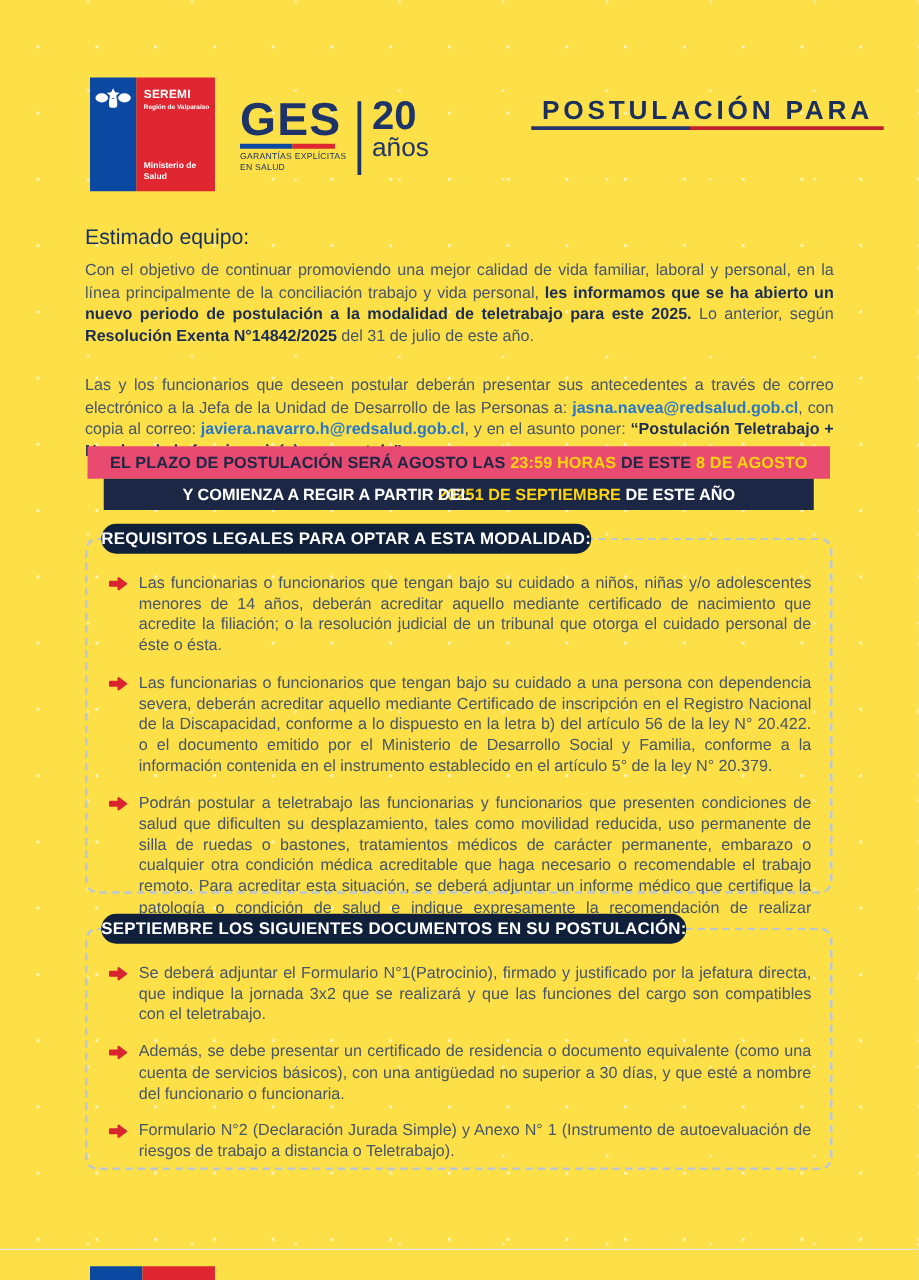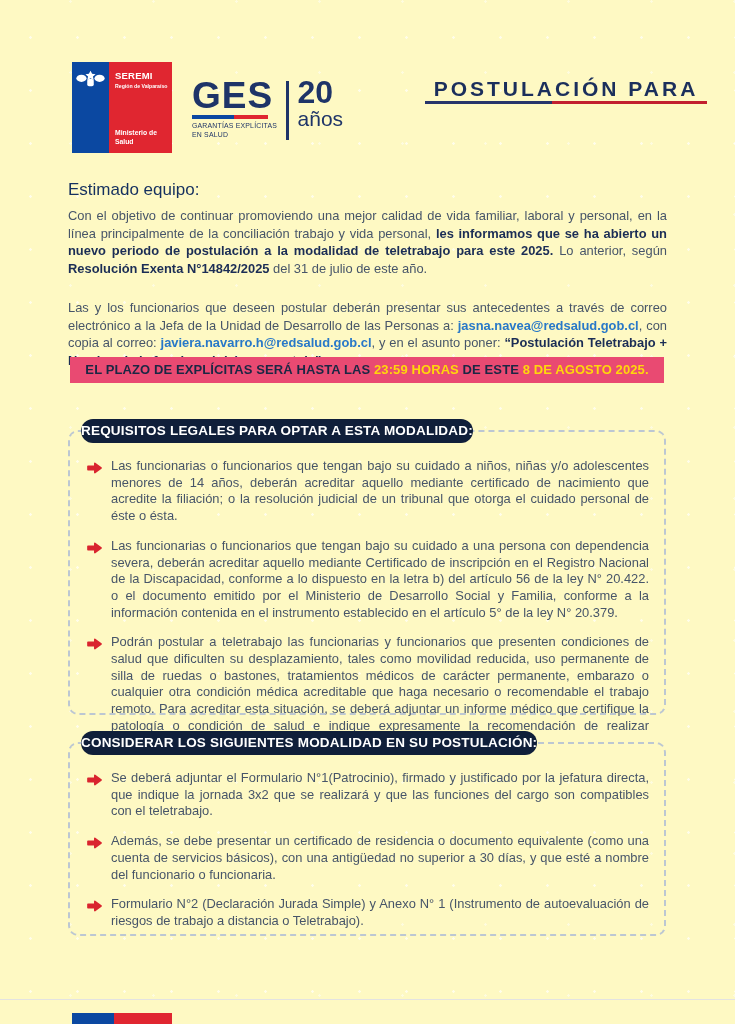--- a/index.html
+++ b/index.html
@@ -1,17 +1,17 @@
 <!DOCTYPE html>
 <html lang="es"><head>
 <meta charset="utf-8">
 <style>
   * { margin:0; padding:0; box-sizing:border-box; }
   body { background:#d8d8d6; font-family:"Liberation Sans", sans-serif; }
-  .page{ position:relative; width:735px; height:1024px; background:#fef9c3; overflow:hidden;
+  .page{ position:relative; width:735px; height:1024px; background:#fde047; overflow:hidden;
          font-family:"Liberation Sans", sans-serif; margin:0 auto; }
   .page::before{ content:""; position:absolute; inset:0; pointer-events:none;
     background-image:
       radial-gradient(circle, rgba(255,255,255,.65) 1px, transparent 1.5px),
       radial-gradient(circle, rgba(255,255,255,.45) 1px, transparent 1.5px);
     background-size:47px 53px, 83px 71px; background-position:7px 11px, 29px 37px; }
 
   
   .seremi{ position:absolute; left:72px; top:62px; width:100px; height:91px; display:flex; }
   .seremi-blue{ width:37px; background:#0b48a1; position:relative; }
@@ -121,21 +121,22 @@
       <span class="u-blue"></span>
         <span class="u-red"></span>
     </div>
   </div>
 
   <h2 class="greeting">Estimado equipo:</h2>
   <p class="para p1"><span class="seg-normal">Con el objetivo de continuar promoviendo una mejor calidad de vida familiar, laboral y personal, en la línea principalmente de la conciliación trabajo y vida personal, </span><span class="seg-bold">les informamos que se ha abierto un nuevo periodo de postulación a la modalidad de teletrabajo para este 2025.</span><span class="seg-normal"> Lo anterior, según </span><span class="seg-bold">Resolución Exenta N°14842/2025</span><span class="seg-normal"> del 31 de julio de este año.</span></p>
   <p class="para p2"><span class="seg-normal">Las y los funcionarios que deseen postular deberán presentar sus antecedentes a través de correo electrónico a la Jefa de la Unidad de Desarrollo de las Personas a: </span><span class="seg-link">jasna.navea@redsalud.gob.cl</span><span class="seg-normal">, con copia al correo: </span><span class="seg-link">javiera.navarro.h@redsalud.gob.cl</span><span class="seg-normal">, y en el asunto poner: </span><span class="seg-bold">“Postulación Teletrabajo + Nombre de la funcionaria(o) que postula”</span><span class="seg-normal">.</span></p>
 
   <div class="banner">
-    <div class="banner-line1"><span class="seg-base">EL PLAZO DE EXPLÍCITAS SERÁ HASTA LAS </span><span class="seg-highlight">23:59 HORAS</span><span class="seg-base"> DE ESTE </span><span class="seg-highlight">8 DE AGOSTO 2025.</span></div>
+    <div class="banner-line1"><span class="seg-base">EL PLAZO DE POSTULACIÓN SERÁ AGOSTO LAS </span><span class="seg-highlight">23:59 HORAS</span><span class="seg-base"> DE ESTE </span><span class="seg-highlight">8 DE AGOSTO 2025.</span></div>
+    <div class="banner-line2"><span class="seg-base">Y COMIENZA A REGIR A PARTIR DEL </span><span class="seg-highlight">1 DE SEPTIEMBRE</span><span class="seg-base"> DE ESTE AÑO</span></div>
   </div>
 
   <section class="box box1">
     <div class="pill">REQUISITOS LEGALES PARA OPTAR A ESTA MODALIDAD:</div>
     <div class="bullets">
         <div class="bullet-row">
           <span class="bullet-icon"><svg width="15" height="12" viewBox="0 0 23 17">
               <path d="M1.5 6 L12 6 L12 1.5 L21.5 8.5 L12 15.5 L12 11 L1.5 11 Z" fill="#d9252f" stroke="#d9252f" stroke-width="2.5" stroke-linejoin="round"></path>
             </svg></span>
           <span class="bullet-text">Las funcionarias o funcionarios que tengan bajo su cuidado a niños, niñas y/o adolescentes menores de 14 años, deberán acreditar aquello mediante certificado de nacimiento que acredite la filiación; o la resolución judicial de un tribunal que otorga el cuidado personal de éste o ésta.</span>
@@ -149,21 +150,21 @@
         <div class="bullet-row">
           <span class="bullet-icon"><svg width="15" height="12" viewBox="0 0 23 17">
               <path d="M1.5 6 L12 6 L12 1.5 L21.5 8.5 L12 15.5 L12 11 L1.5 11 Z" fill="#d9252f" stroke="#d9252f" stroke-width="2.5" stroke-linejoin="round"></path>
             </svg></span>
           <span class="bullet-text">Podrán postular a teletrabajo las funcionarias y funcionarios que presenten condiciones de salud que dificulten su desplazamiento, tales como movilidad reducida, uso permanente de silla de ruedas o bastones, tratamientos médicos de carácter permanente, embarazo o cualquier otra condición médica acreditable que haga necesario o recomendable el trabajo remoto. Para acreditar esta situación, se deberá adjuntar un informe médico que certifique la patología o condición de salud e indique expresamente la recomendación de realizar teletrabajo.</span>
         </div>
       </div>
   </section>
 
   <section class="box box2">
-    <div class="pill">CONSIDERAR LOS SIGUIENTES MODALIDAD EN SU POSTULACIÓN:</div>
+    <div class="pill">SEPTIEMBRE LOS SIGUIENTES DOCUMENTOS EN SU POSTULACIÓN:</div>
     <div class="bullets">
         <div class="bullet-row">
           <span class="bullet-icon"><svg width="15" height="12" viewBox="0 0 23 17">
               <path d="M1.5 6 L12 6 L12 1.5 L21.5 8.5 L12 15.5 L12 11 L1.5 11 Z" fill="#d9252f" stroke="#d9252f" stroke-width="2.5" stroke-linejoin="round"></path>
             </svg></span>
           <span class="bullet-text">Se deberá adjuntar el Formulario N°1(Patrocinio), firmado y justificado por la jefatura directa, que indique la jornada 3x2 que se realizará y que las funciones del cargo son compatibles con el teletrabajo.</span>
         </div>
         <div class="bullet-row">
           <span class="bullet-icon"><svg width="15" height="12" viewBox="0 0 23 17">
               <path d="M1.5 6 L12 6 L12 1.5 L21.5 8.5 L12 15.5 L12 11 L1.5 11 Z" fill="#d9252f" stroke="#d9252f" stroke-width="2.5" stroke-linejoin="round"></path>

